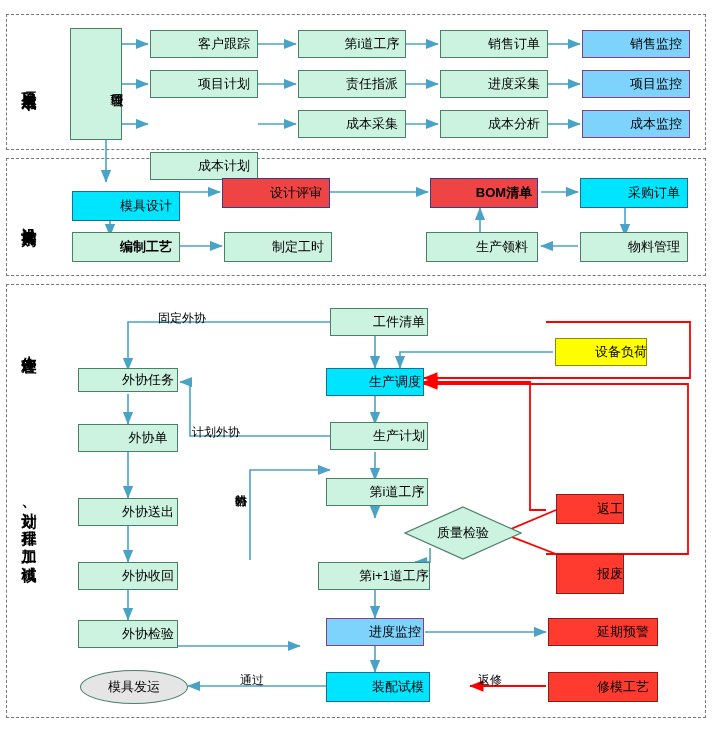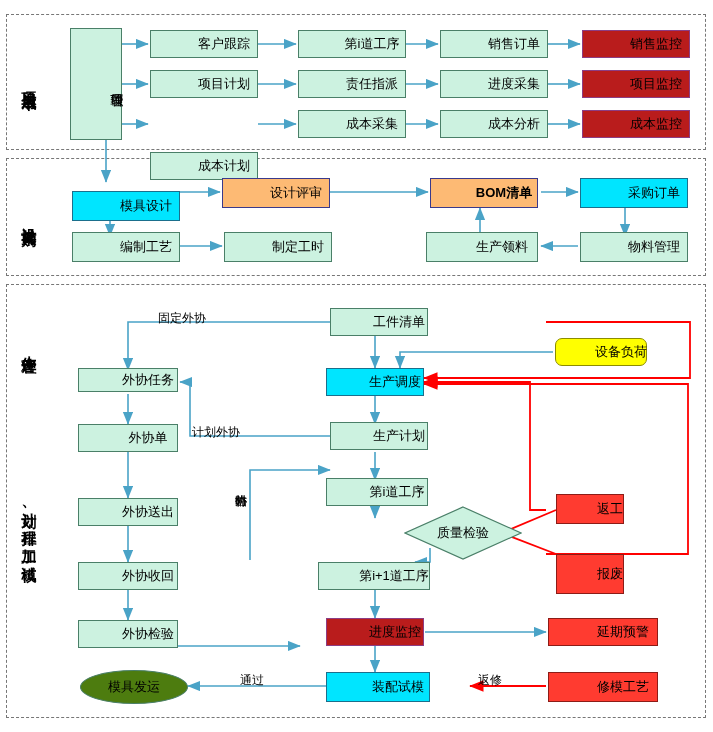--- a/index.html
+++ b/index.html
@@ -39,32 +39,32 @@
     justify-content: center;
     text-align: center;
     border: 1px solid #3a3a8c;
     font-size: 13px;
     line-height: 1.15;
     white-space: nowrap;
     padding-left: 40px;
   }
   .n-green  { background: #ccf2e0; border-color: #4a7f68; }
   .n-cyan   { background: #00e5ff; border-color: #1b6f8c; }
-  .n-magenta{ background: #b91c1c; border-color: #8c3d84; }
+  .n-magenta{ background: #7dd3fc; border-color: #8c3d84; }
   .n-yellow { background: #ffff00; border-color: #8c8c00; }
   .n-red    { background: #ff3b30; border-color: #8c1c17; color: #000; }
-  .n-white  { background: #fdba74; border-color: #3a3a8c; }
+  .n-white  { background: #ef4444; border-color: #3a3a8c; }
   .bold { font-weight: bold; }
 
   .ellipse {
     position: absolute;
     display:flex; align-items:center; justify-content:center;
     border: 1px solid #4a7f68;
     border-radius: 50%;
-    background: #4d7c0f;
+    background: #e5e5e5;
     font-size: 13px;
   }
 
   .diamond-wrap { position: absolute; }
   .diamond-wrap .dia {
     position:absolute; left:0; top:0; width:100%; height:100%;
   }
   .diamond-wrap .dia-text {
     position:absolute; left:0; top:0; width:100%; height:100%;
     display:flex; align-items:center; justify-content:center;
@@ -184,27 +184,27 @@
   <div class="node n-green" style="left:150px; top:110px; width:108px; height:28px;margin-top:42px;">成本计划</div>
   <div class="node n-green" style="left:298px; top:110px; width:108px; height:28px;">成本采集</div>
   <div class="node n-green" style="left:440px; top:110px; width:108px; height:28px;">成本分析</div>
   <div class="node n-magenta" style="left:582px; top:110px; width:108px; height:28px;">成本监控</div>
 
   <div class="node n-cyan" style="left:72px; top:178px; width:108px; height:30px;margin-top:13px;">模具设计</div>
   <div class="node n-white" style="left:222px; top:178px; width:108px; height:30px;">设计评审</div>
   <div class="node n-white bold" style="left:430px; top:178px; width:108px; height:30px;">BOM清单</div>
   <div class="node n-cyan" style="left:580px; top:178px; width:108px; height:30px;">采购订单</div>
 
-  <div class="node n-green" style="left:72px; top:232px; width:108px; height:30px;">编制工艺</div>
+  <div class="node n-green" style="left:72px; top:232px; width:108px; height:30px;font-weight:bold;">编制工艺</div>
   <div class="node n-green" style="left:224px; top:232px; width:108px; height:30px;">制定工时</div>
   <div class="node n-green" style="left:426px; top:232px; width:112px; height:30px;">生产领料</div>
   <div class="node n-green" style="left:580px; top:232px; width:108px; height:30px;">物料管理</div>
 
   <div class="node n-green" style="left:330px; top:308px; width:98px; height:28px;">工件清单</div>
-  <div class="node n-yellow" style="left:555px; top:338px; width:92px; height:28px;border-radius:7px;">设备负荷</div>
+  <div class="node n-yellow" style="left:555px; top:338px; width:92px; height:28px;">设备负荷</div>
   <div class="node n-cyan" style="left:326px; top:368px; width:98px; height:28px;">生产调度</div>
 
   <div class="node n-green" style="left:78px; top:368px; width:100px; height:24px;">外协任务</div>
   <div class="node n-green" style="left:330px; top:422px; width:98px; height:28px;">生产计划</div>
   <div class="node n-green" style="left:78px; top:424px; width:100px; height:28px;">外协单</div>
 
   <div class="node n-green" style="left:326px; top:478px; width:102px; height:28px;">第i道工序</div>
   <div class="node n-green" style="left:78px; top:498px; width:100px; height:28px;">外协送出</div>
 
   <div class="diamond-wrap" style="left:404px; top:506px; width:118px; height:54px;">

